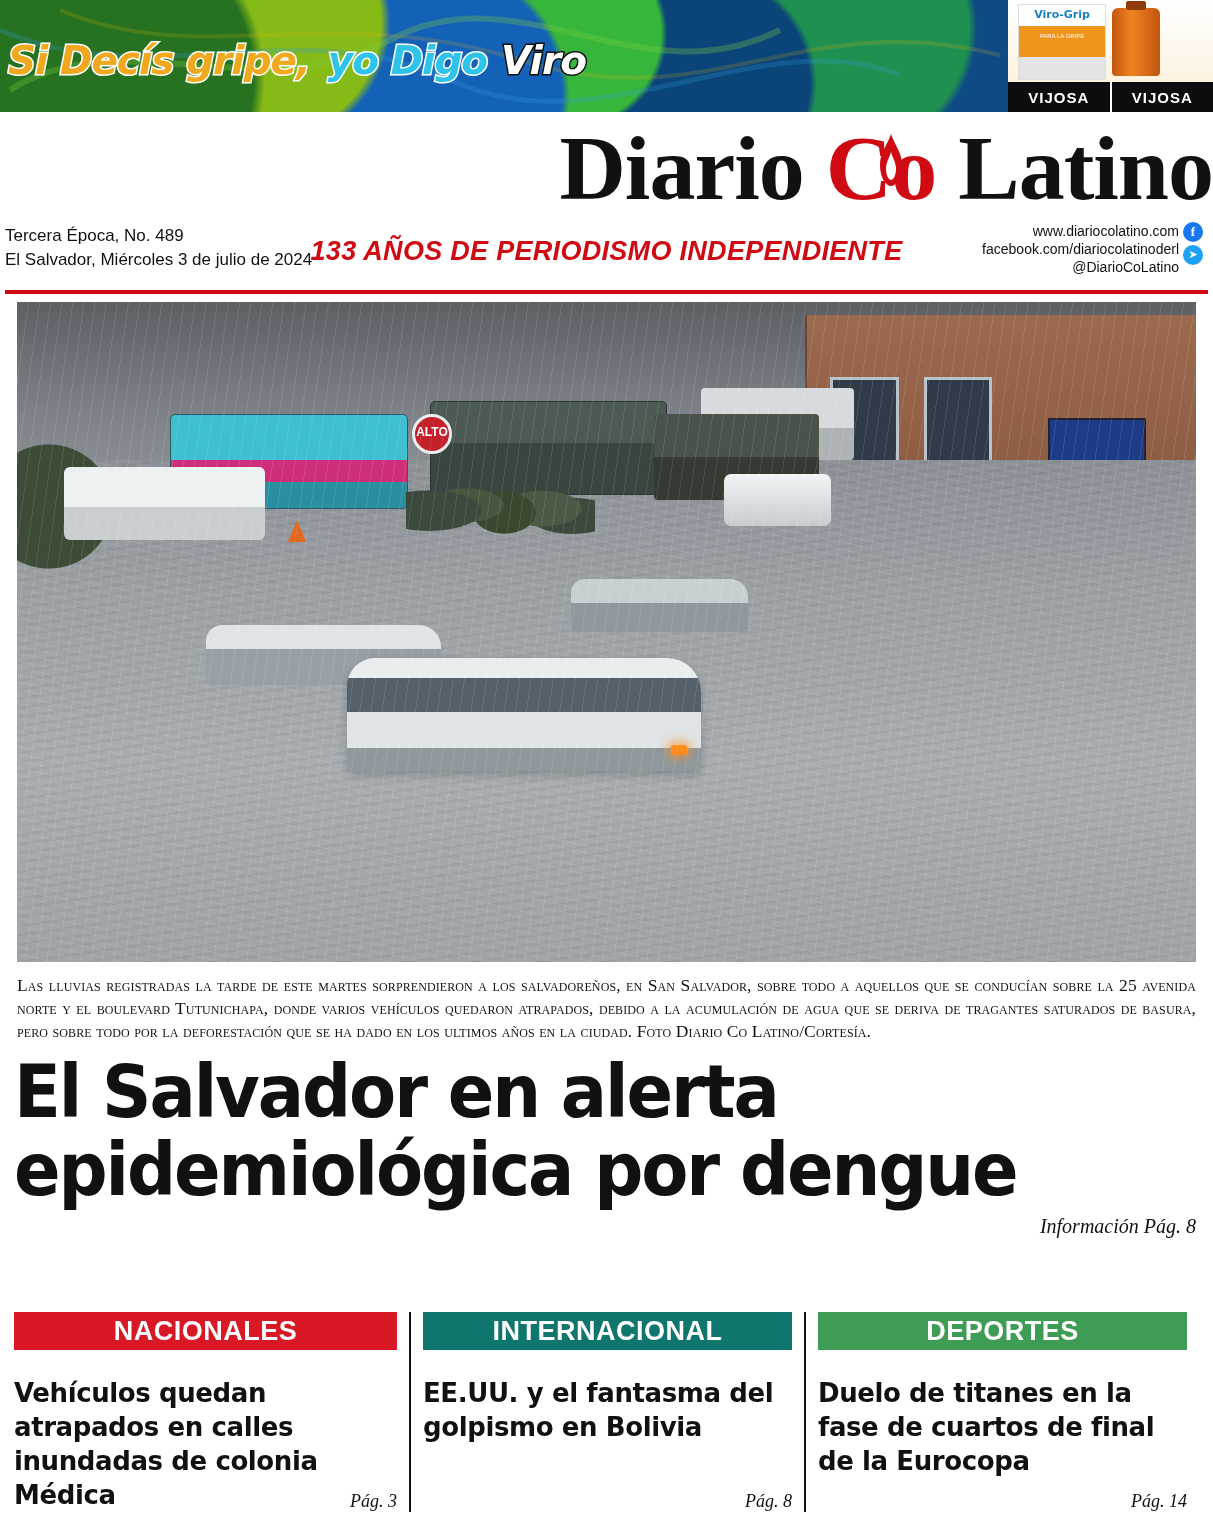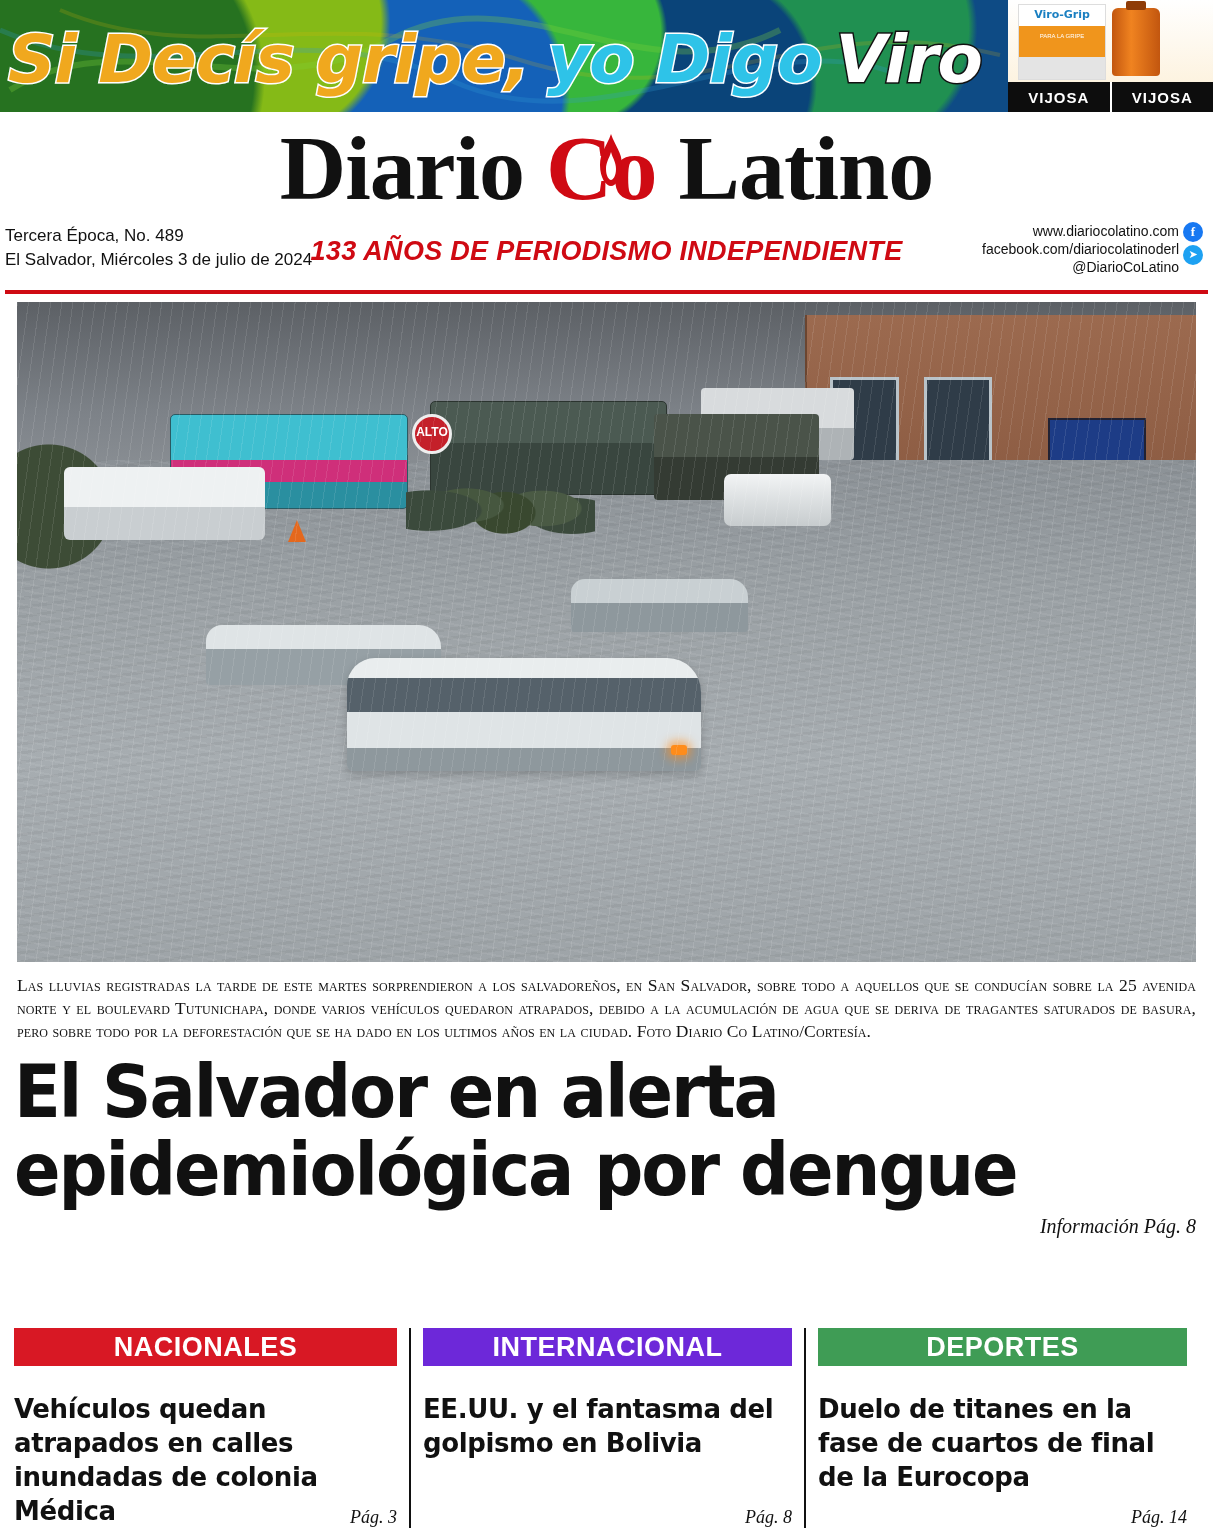--- a/index.html
+++ b/index.html
@@ -48,21 +48,21 @@
     top: 2px;
     width: 1080px;
     height: 108px;
     display: flex;
     align-items: center;
   }
   .ad-text span {
     font-family: "DejaVu Sans", sans-serif;
     font-weight: bold;
     font-style: italic;
-    font-size: 66px;
+    font-size: 39px;
     line-height: 1;
     letter-spacing: -1px;
     -webkit-text-stroke: 3px #ffffff;
     paint-order: stroke fill;
     white-space: nowrap;
     margin-top: 8px;
   }
   .ad-word1 { color: #f0a81e; }
   .ad-word2 { color: #2ec3e8; margin-left: 18px; }
   .ad-word3 { color: #ffffff; margin-left: 14px; -webkit-text-stroke: 3px #111 !important; }
@@ -156,21 +156,21 @@
   }
   .logo-row {
     position: relative;
     height: 112px;
   }
   .logo {
     position: absolute;
     left: 0;
     right: 0;
     top: 6px;
-    text-align: center;
+    text-align: right;
     font-family: "Liberation Serif", serif;
     font-size: 92px;
     line-height: 100px;
     font-weight: bold;
     letter-spacing: -1px;
     color: #111111;
     white-space: nowrap;
   }
   .logo .co-red {
     color: #cf0a13;
@@ -441,21 +441,21 @@
     font-family: "Liberation Serif", serif;
     font-style: italic;
     font-size: 20px;
     color: #111;
   }
 
   
   .sections {
     position: absolute;
     left: 14px;
-    bottom: 8px;
+    bottom: 24px;
     width: 1185px;
     display: flex;
     gap: 0;
   }
   .sec {
     position: relative;
     width: 33.333%;
     padding-right: 12px;
     box-sizing: border-box;
   }
@@ -464,21 +464,21 @@
     height: 38px;
     line-height: 38px;
     text-align: center;
     color: #ffffff;
     font-family: "Liberation Sans", sans-serif;
     font-weight: bold;
     font-size: 27px;
     letter-spacing: .5px;
   }
   .sec-nac .sec-title { background: #d81824; }
-  .sec-int .sec-title { background: #6d28d9; }
+  .sec-int .sec-title { background: #0f766e; }
   .sec-dep .sec-title { background: #3f9c55; }
   .sec-text {
     margin-top: 26px;
     font-family: "DejaVu Sans", sans-serif;
     font-weight: bold;
     font-size: 26px;
     line-height: 34px;
     color: #111;
     letter-spacing: -.4px;
   }

